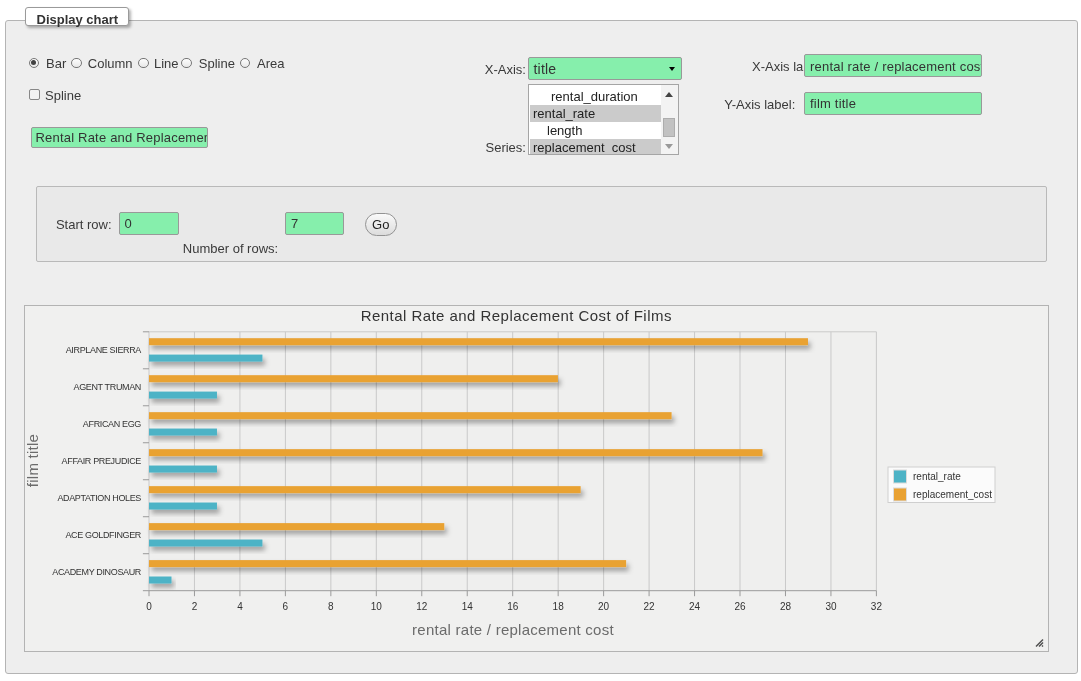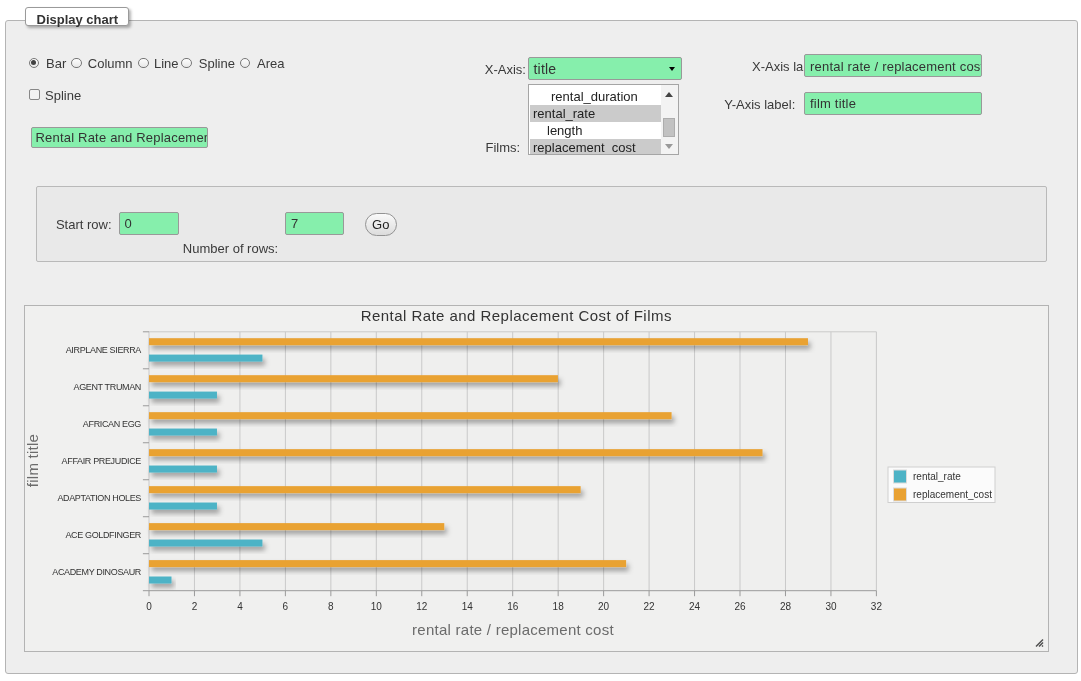--- a/index.html
+++ b/index.html
@@ -58,21 +58,21 @@
       <div style="height:17px;padding-left:17px;">length</div>
       <div style="height:17px;padding-left:3px;background:#cbcbcb;">replacement_cost</div>
     </div>
 
     <div style="position:absolute;right:0;top:0;width:17px;height:69px;background:#f3f3f3;">
       <div style="position:absolute;left:4px;top:7px;width:0;height:0;border-left:4.5px solid transparent;border-right:4.5px solid transparent;border-bottom:5px solid #444;"></div>
       <div style="position:absolute;left:2px;top:33px;width:12px;height:19px;background:#c2c2c2;border:1px solid #adadad;box-sizing:border-box;"></div>
       <div style="position:absolute;left:4px;top:59px;width:0;height:0;border-left:4.5px solid transparent;border-right:4.5px solid transparent;border-top:5px solid #999;"></div>
     </div>
   </div>
-  <span class="lbl abs" style="left:485.5px;top:139.5px;">Films:</span>
+  <span class="lbl abs" style="left:485.5px;top:139.5px;">Series:</span>
 
   <span class="lbl abs" style="left:752px;top:59px;">X-Axis label:</span>
   <div class="inp" style="left:804px;top:54px;width:178px;height:23px;">
     <span>rental rate / replacement cost</span>
   </div>
   <span class="lbl abs" style="left:724.2px;top:96.5px;">Y-Axis label:</span>
   <div class="inp" style="left:804px;top:91.5px;width:178px;height:23px;">
     <span>film title</span>
   </div>
 

